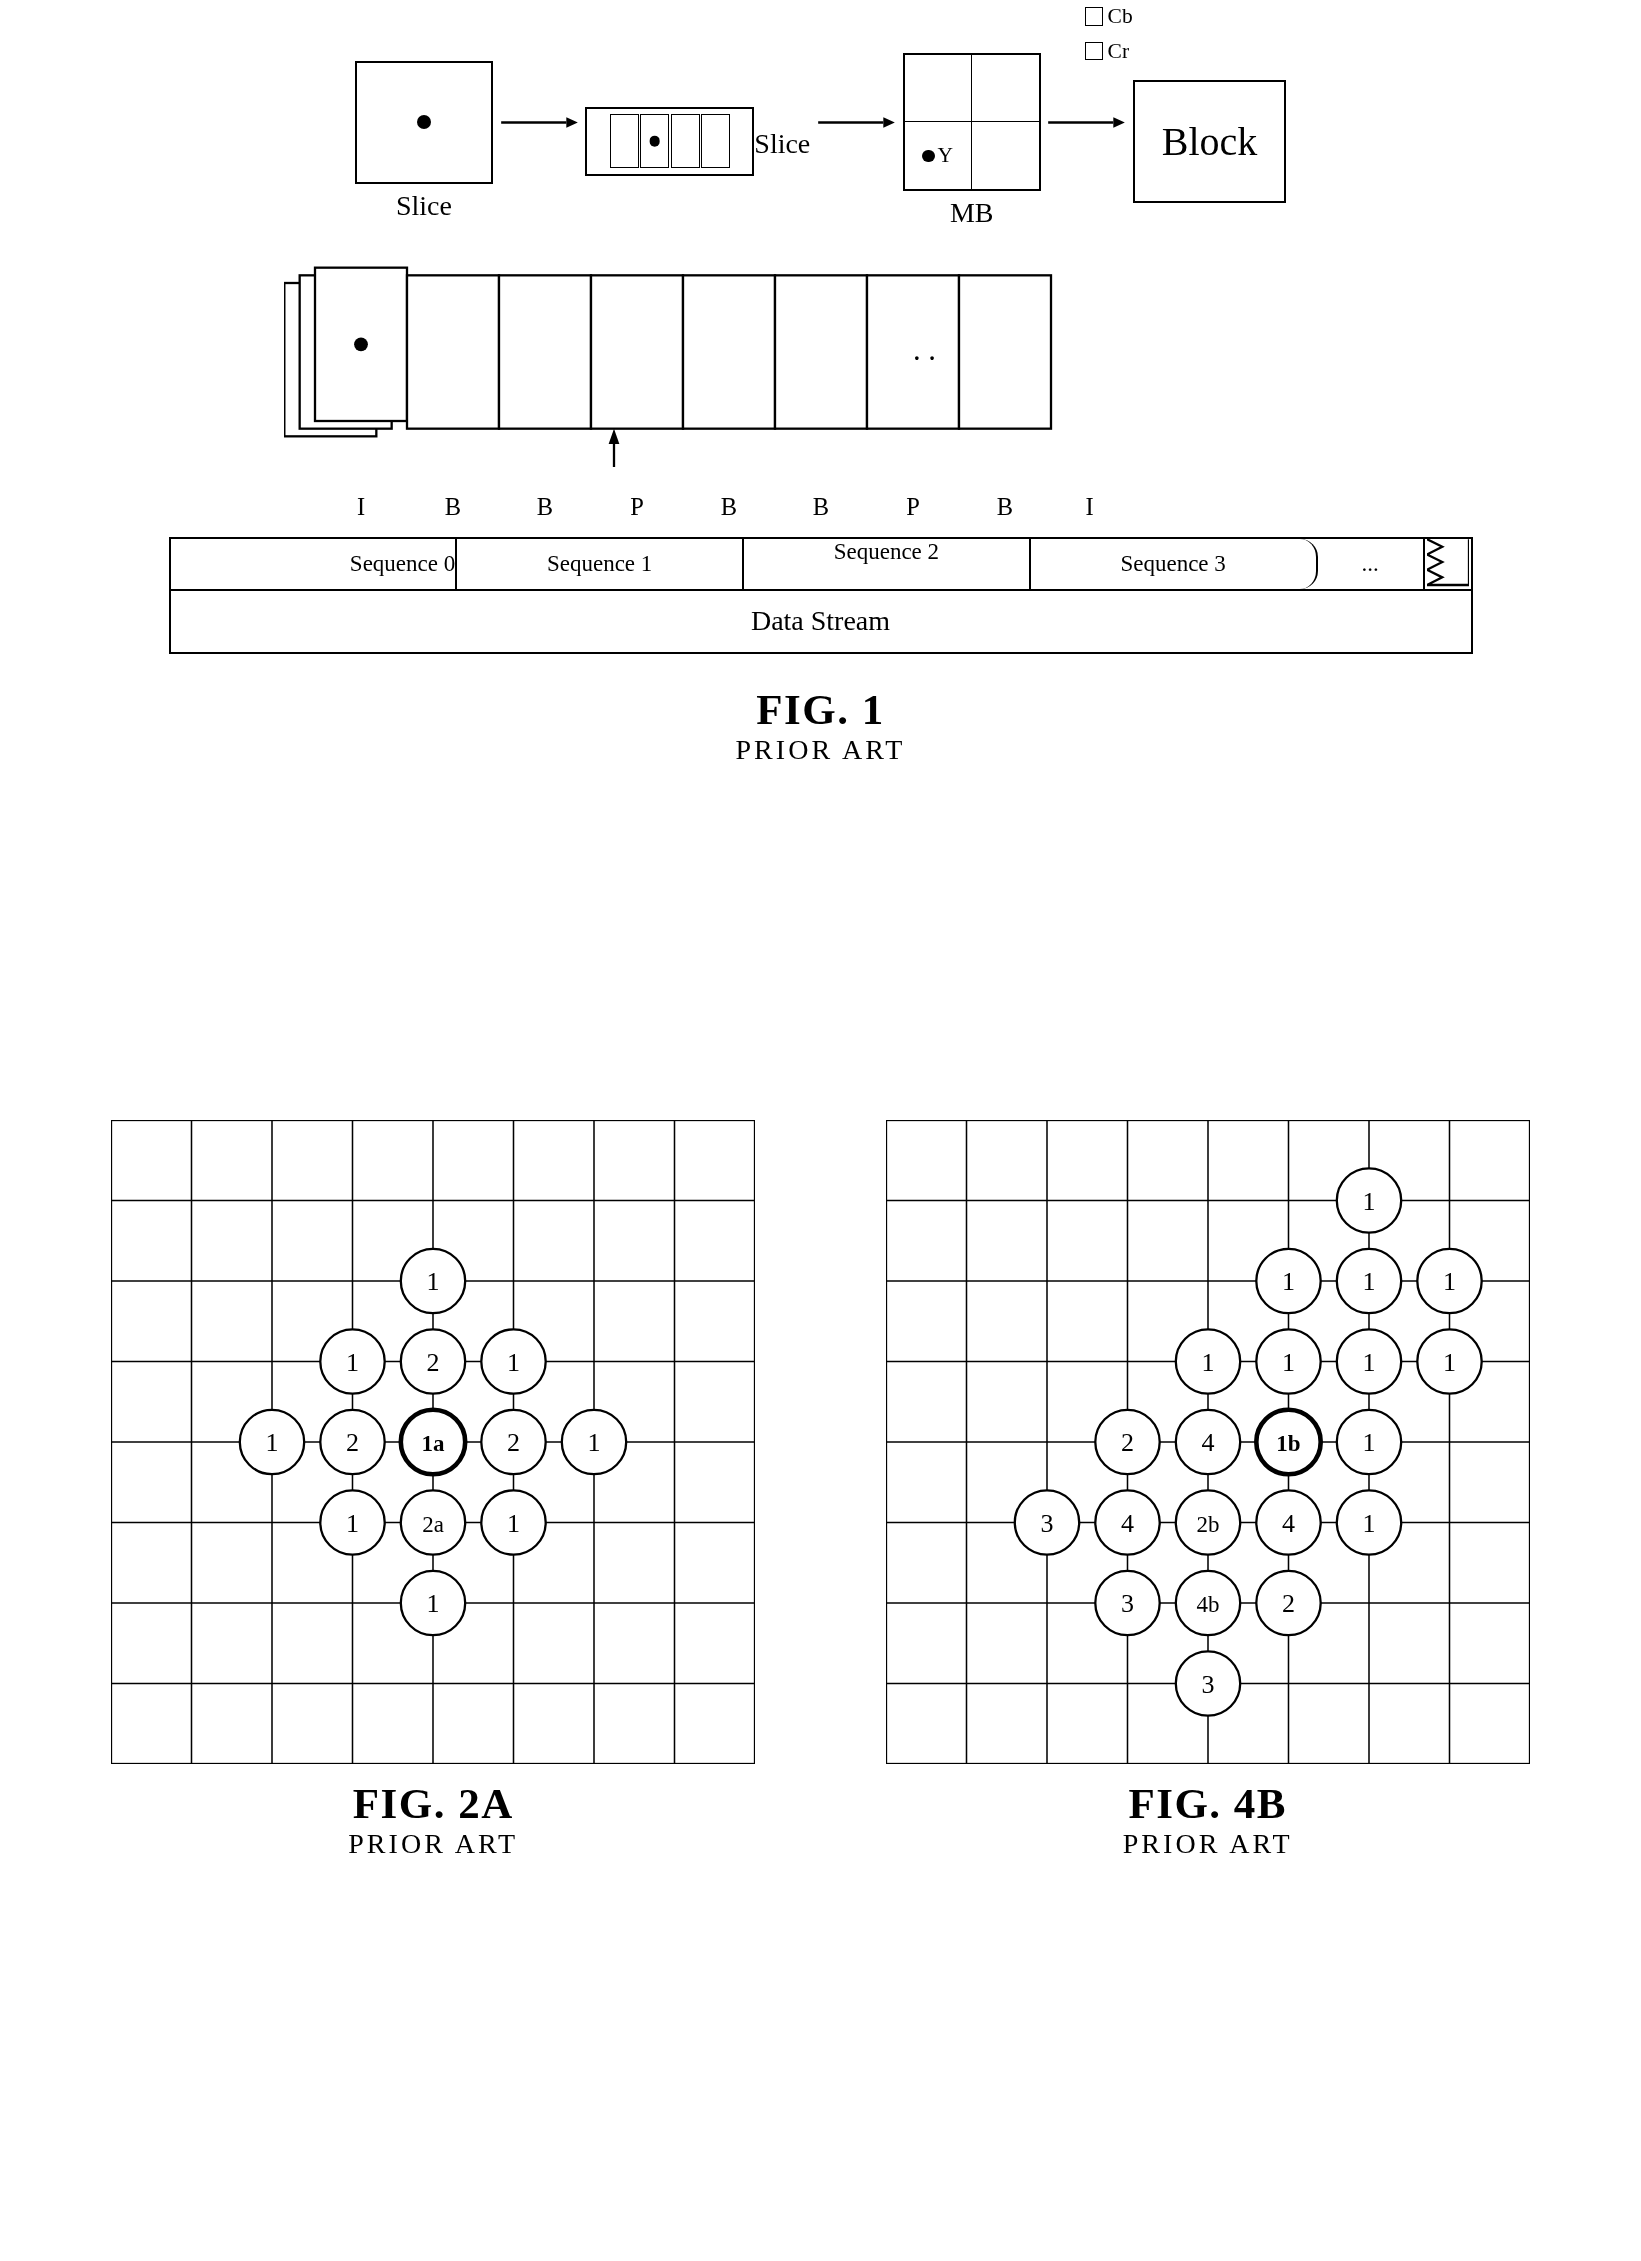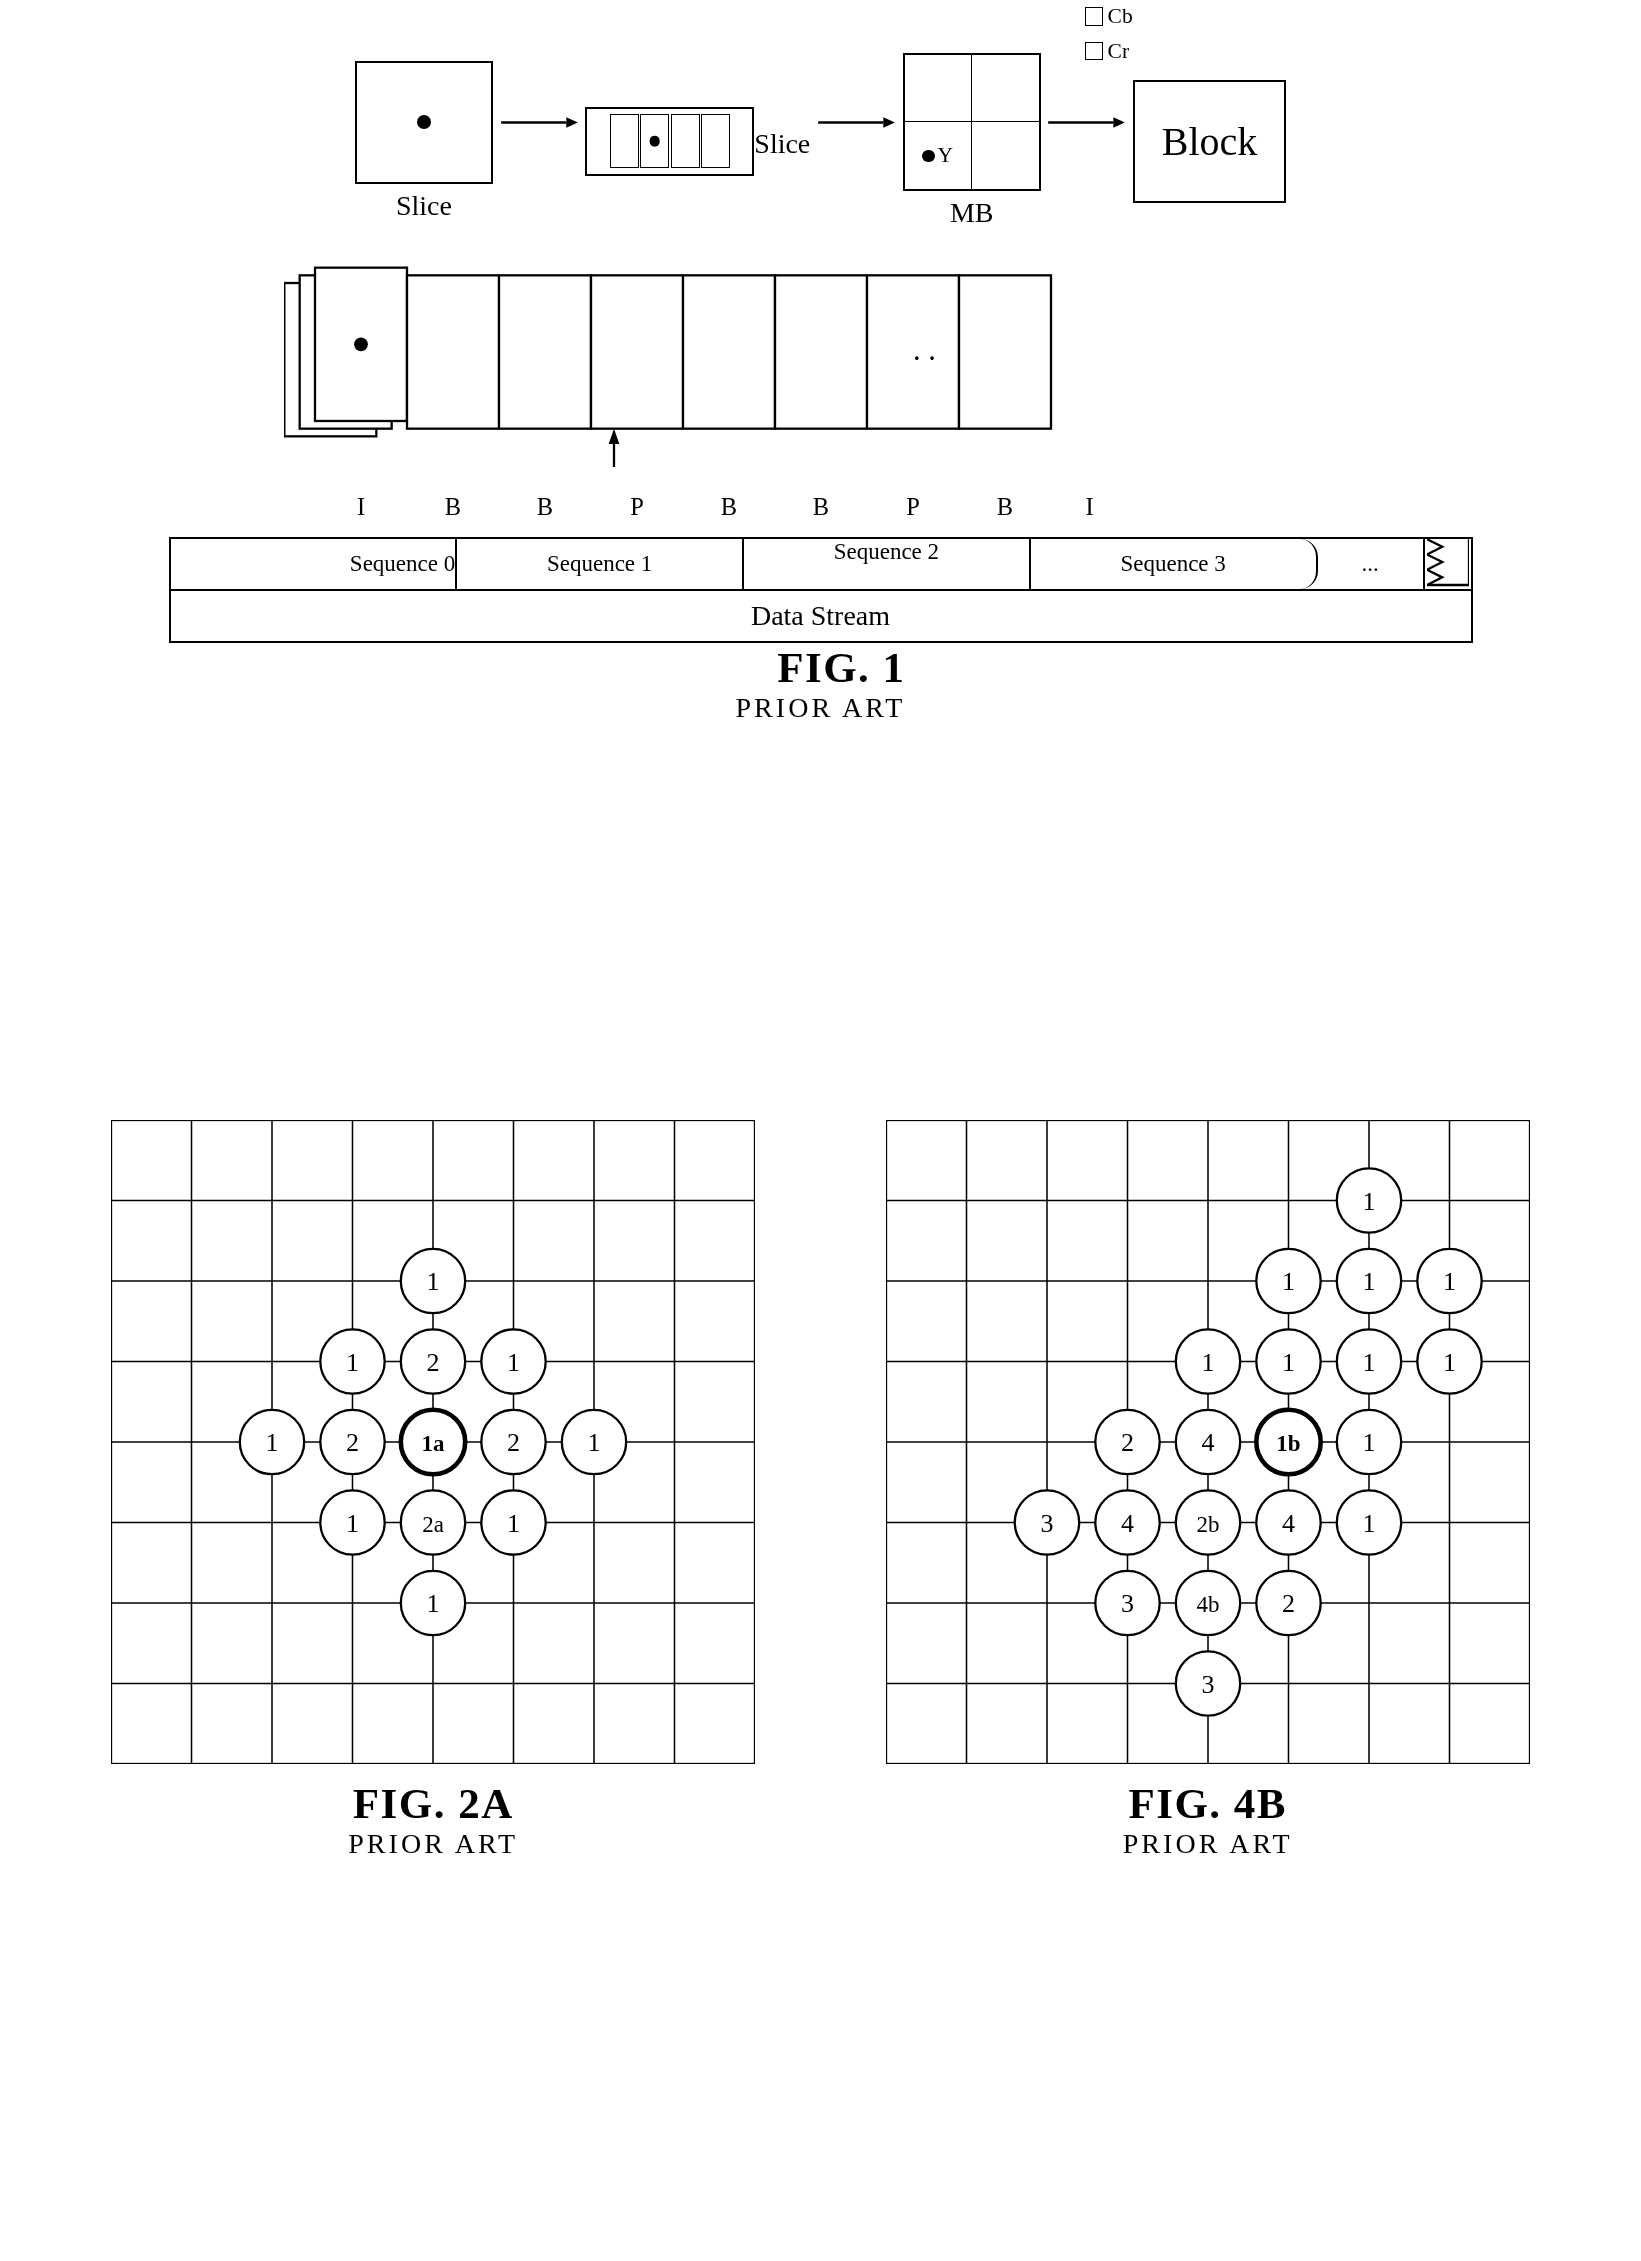--- a/index.html
+++ b/index.html
@@ -230,26 +230,26 @@
           <div style="width:107px; border-right:2.3px solid #000; display:flex; align-items:center; justify-content:center; font-size:23px;">
             <span>...</span>
           </div>
 
           <div style="width:46px; display:flex; align-items:center; justify-content:center;">
             <svg width="42" height="50" viewBox="0 0 55 65">
               <polyline points="0,0 20,10 0,20 20,30 0,40 20,50 0,60 55,60 55,0" fill="none" stroke="black" stroke-width="3"></polyline>
             </svg>
           </div>
         </div>
-        <div style="border:2.3px solid #000; border-top:none; height:52px; display:flex; align-items:center; justify-content:center; font-size:28px;">
+        <div style="border:2.3px solid #000; border-top:none; height:63px; display:flex; align-items:center; justify-content:center; font-size:28px;">
           <span>Data Stream</span>
         </div>
       </div>
 
-      <div style="text-align:right; ">
+      <div style="text-align:center; margin-top:31px;">
         <div class="fig-title">FIG. 1</div>
         <div class="fig-subtitle">PRIOR ART</div>
       </div>
 
     </div>
   </div>
 
   <div style="position:absolute; top:1120px; left:0; width:1641px; display:flex; justify-content:space-around; align-items:flex-start; padding:0 46px;">
 
     <div style="display:flex; flex-direction:column; align-items:center;">

